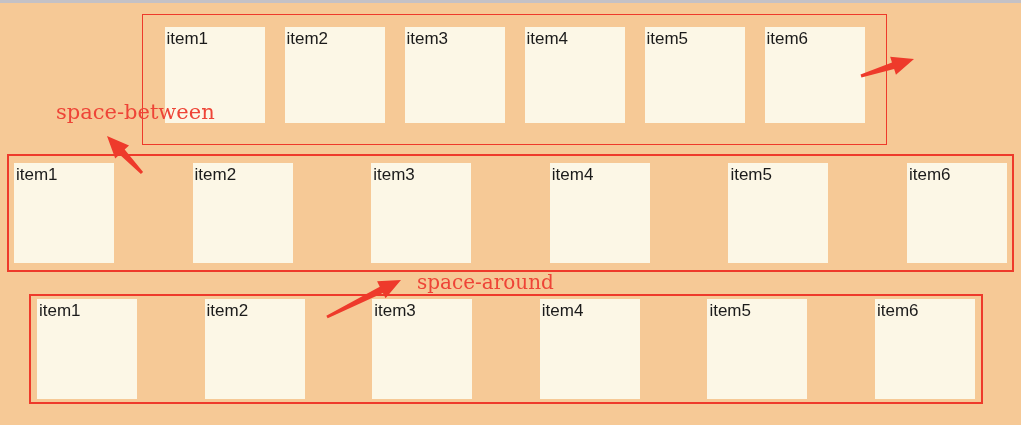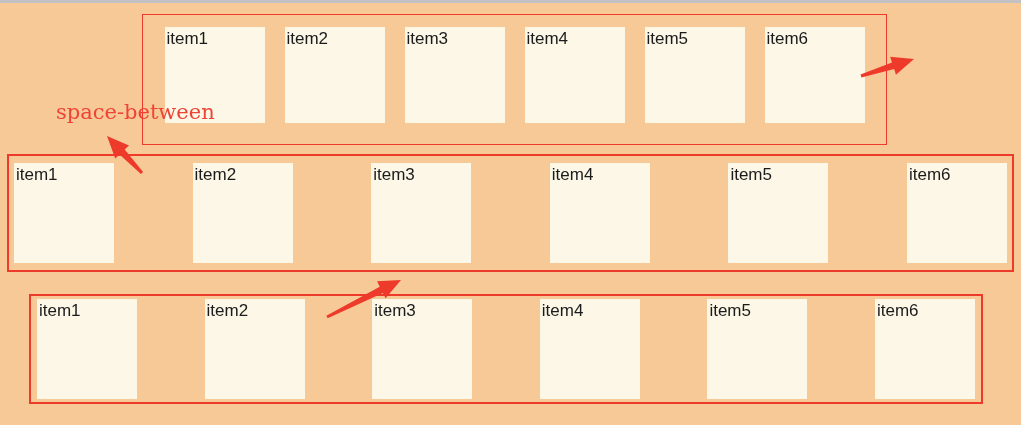--- a/index.html
+++ b/index.html
@@ -103,19 +103,20 @@
       <div class="flex-item">item2</div>
       <div class="flex-item">item3</div>
       <div class="flex-item">item4</div>
       <div class="flex-item">item5</div>
       <div class="flex-item">item6</div>
     </div>
 
   <div class="label label-between">space-between</div>
 
 
+  <div class="label label-around">space-around</div>
 
   <svg class="overlay" viewBox="0 0 1021 425" xmlns="http://www.w3.org/2000/svg">
     <path d="M 861.458141331539 77.42832297479796 L 894.1202594765541 69.0521598037668 L 895.95282480271 74.76545170295864 L 914 59 L 890.149701269883 56.67336068885112 L 891.9822665960389 62.38665258804297 L 860.541858668461 74.57167702520204 Z"></path>
     <path d="M 143.08970262543207 171.96920021918586 L 124.66103624461532 149.57710568443744 L 129.0198467463436 145.45390656118096 L 107 136 L 115.21694682420402 158.51070378482652 L 119.57575732593232 154.38750466157003 L 140.91029737456793 174.03079978081414 Z"></path>
     <path d="M 327.6708203932499 318.34164078649985 L 382.8878493822517 292.96919426949876 L 385.5711309552515 298.3357574154983 L 401 280 L 377.07407264075226 281.34164078649985 L 379.757354213752 286.7082039324994 L 326.3291796067501 315.65835921350015 Z"></path>
   </svg>
 </div>
 
 </body></html>

